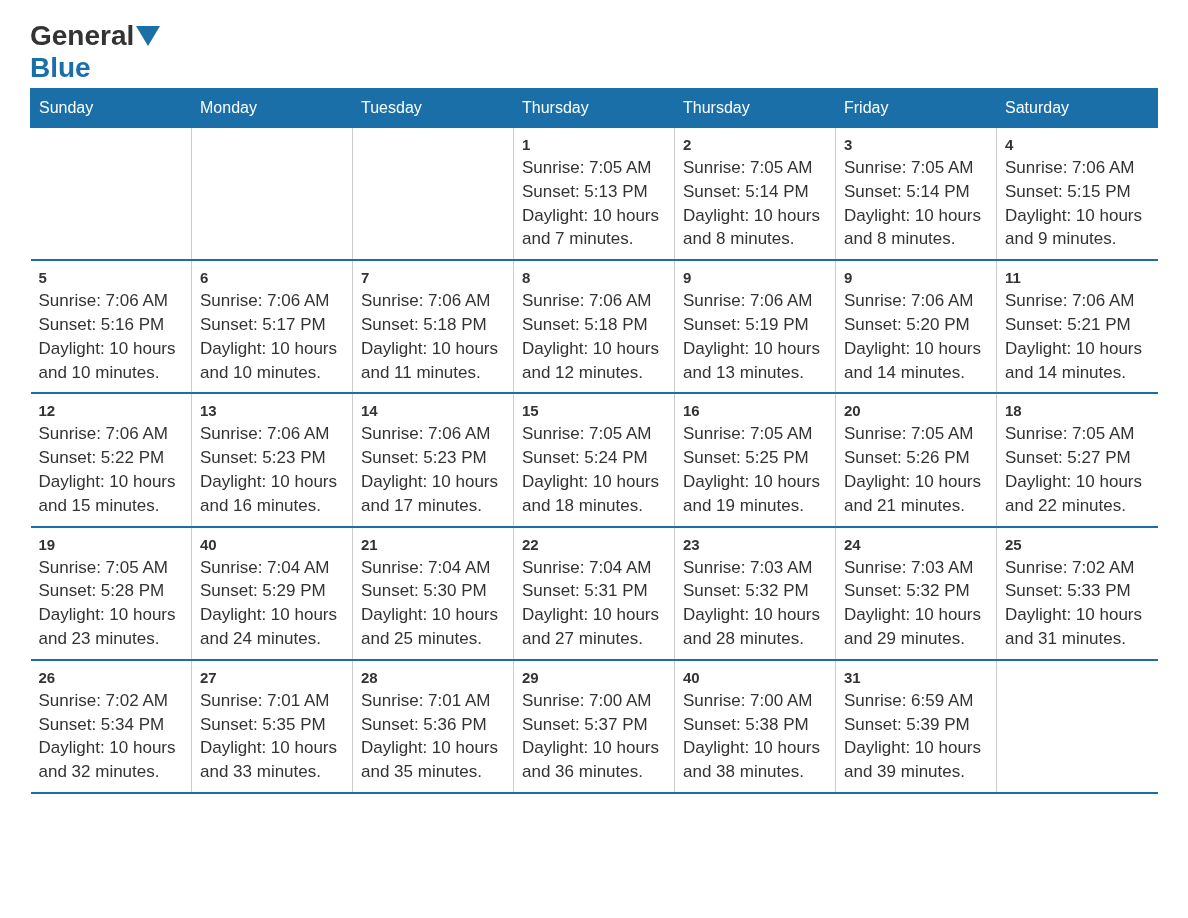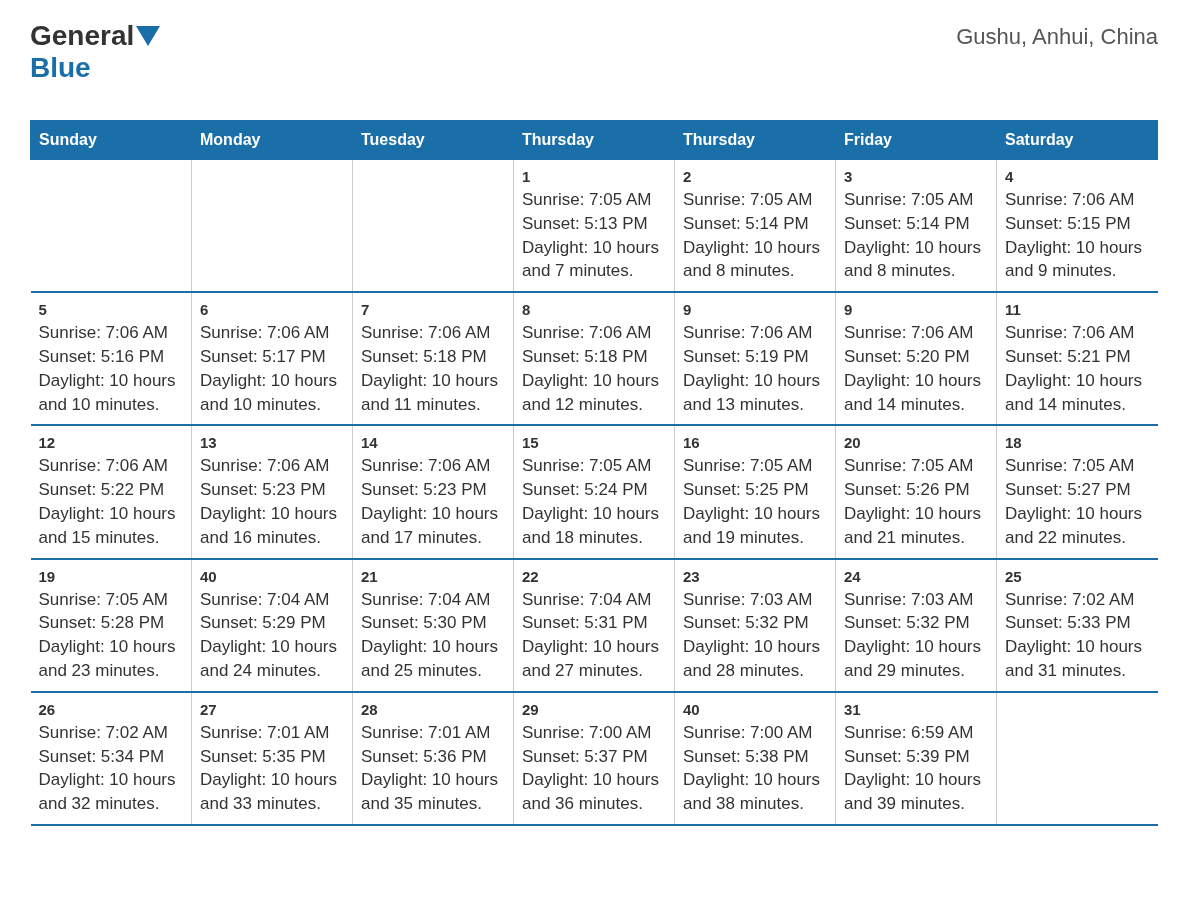--- a/index.html
+++ b/index.html
@@ -7,21 +7,21 @@
       font-family: Arial, sans-serif;
       background: #fff;
       padding: 20px 30px;
       width: 1188px;
       min-height: 918px;
     }
     .header {
       display: flex;
       justify-content: space-between;
       align-items: flex-start;
-      margin-bottom: 36px;
+      margin-bottom: 4px;
     }
     .logo {
       display: flex;
       flex-direction: column;
       align-items: flex-start;
     }
     .logo-text {
       display: flex;
       align-items: center;
       font-size: 28px;
@@ -61,21 +61,21 @@
       width: 100%;
       border-collapse: collapse;
     }
     .calendar thead tr {
       background-color: #1a6fa8;
     }
     .calendar thead th {
       color: #fff;
       padding: 10px 8px;
       font-size: 16px;
-      font-weight: bold;
+      font-weight: normal;
       text-align: left;
       border: 1px solid #1a6fa8;
     }
     .calendar tbody tr {
       border-bottom: 2px solid #1a6fa8;
     }
     .calendar tbody td {
       vertical-align: top;
       padding: 8px;
       font-size: 13px;
@@ -109,21 +109,20 @@
 
 <div class="header">
   <div class="logo">
     <div class="logo-text">
       <span class="logo-general">General</span>
       <span class="logo-triangle"></span>
     </div>
     <span class="logo-blue">Blue</span>
   </div>
   <div class="title-section">
-    <div class="location">Gushu, Anhui, China</div>
   </div>
 </div>
 
 <table class="calendar">
   <thead>
     <tr>
     <th>Sunday</th>
         <th>Monday</th>
         <th>Tuesday</th>
         <th>Thursday</th>

